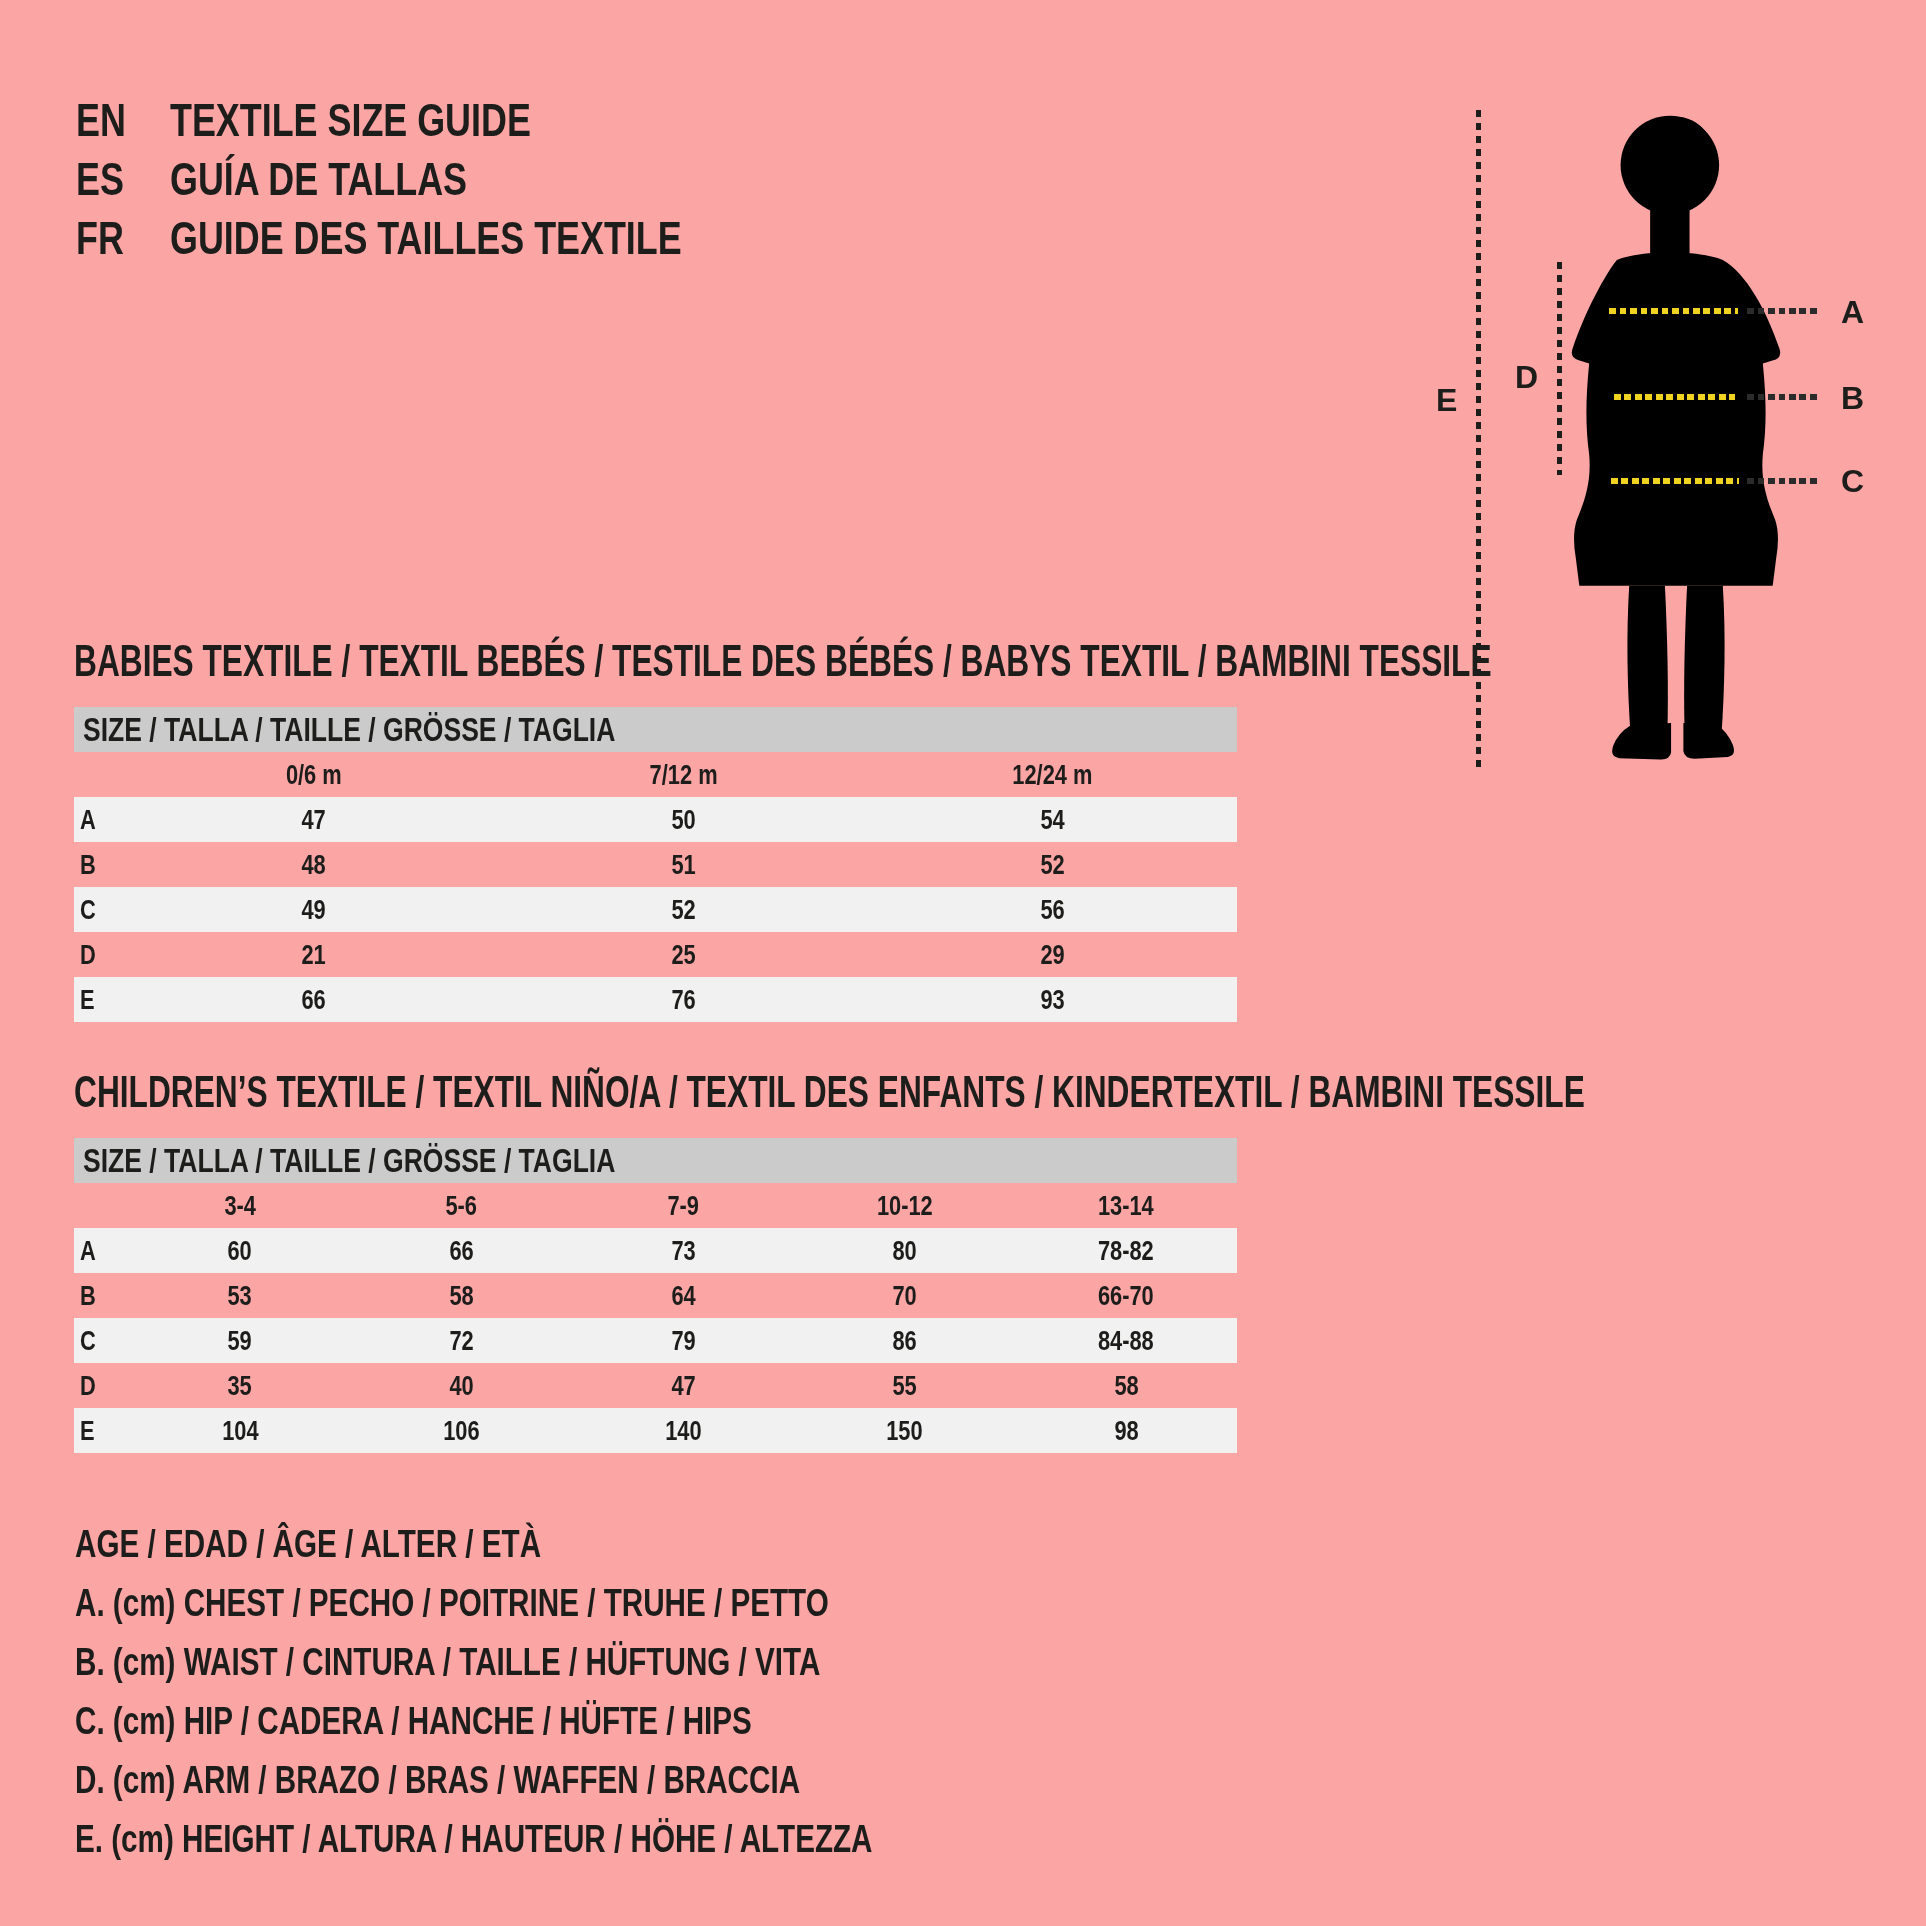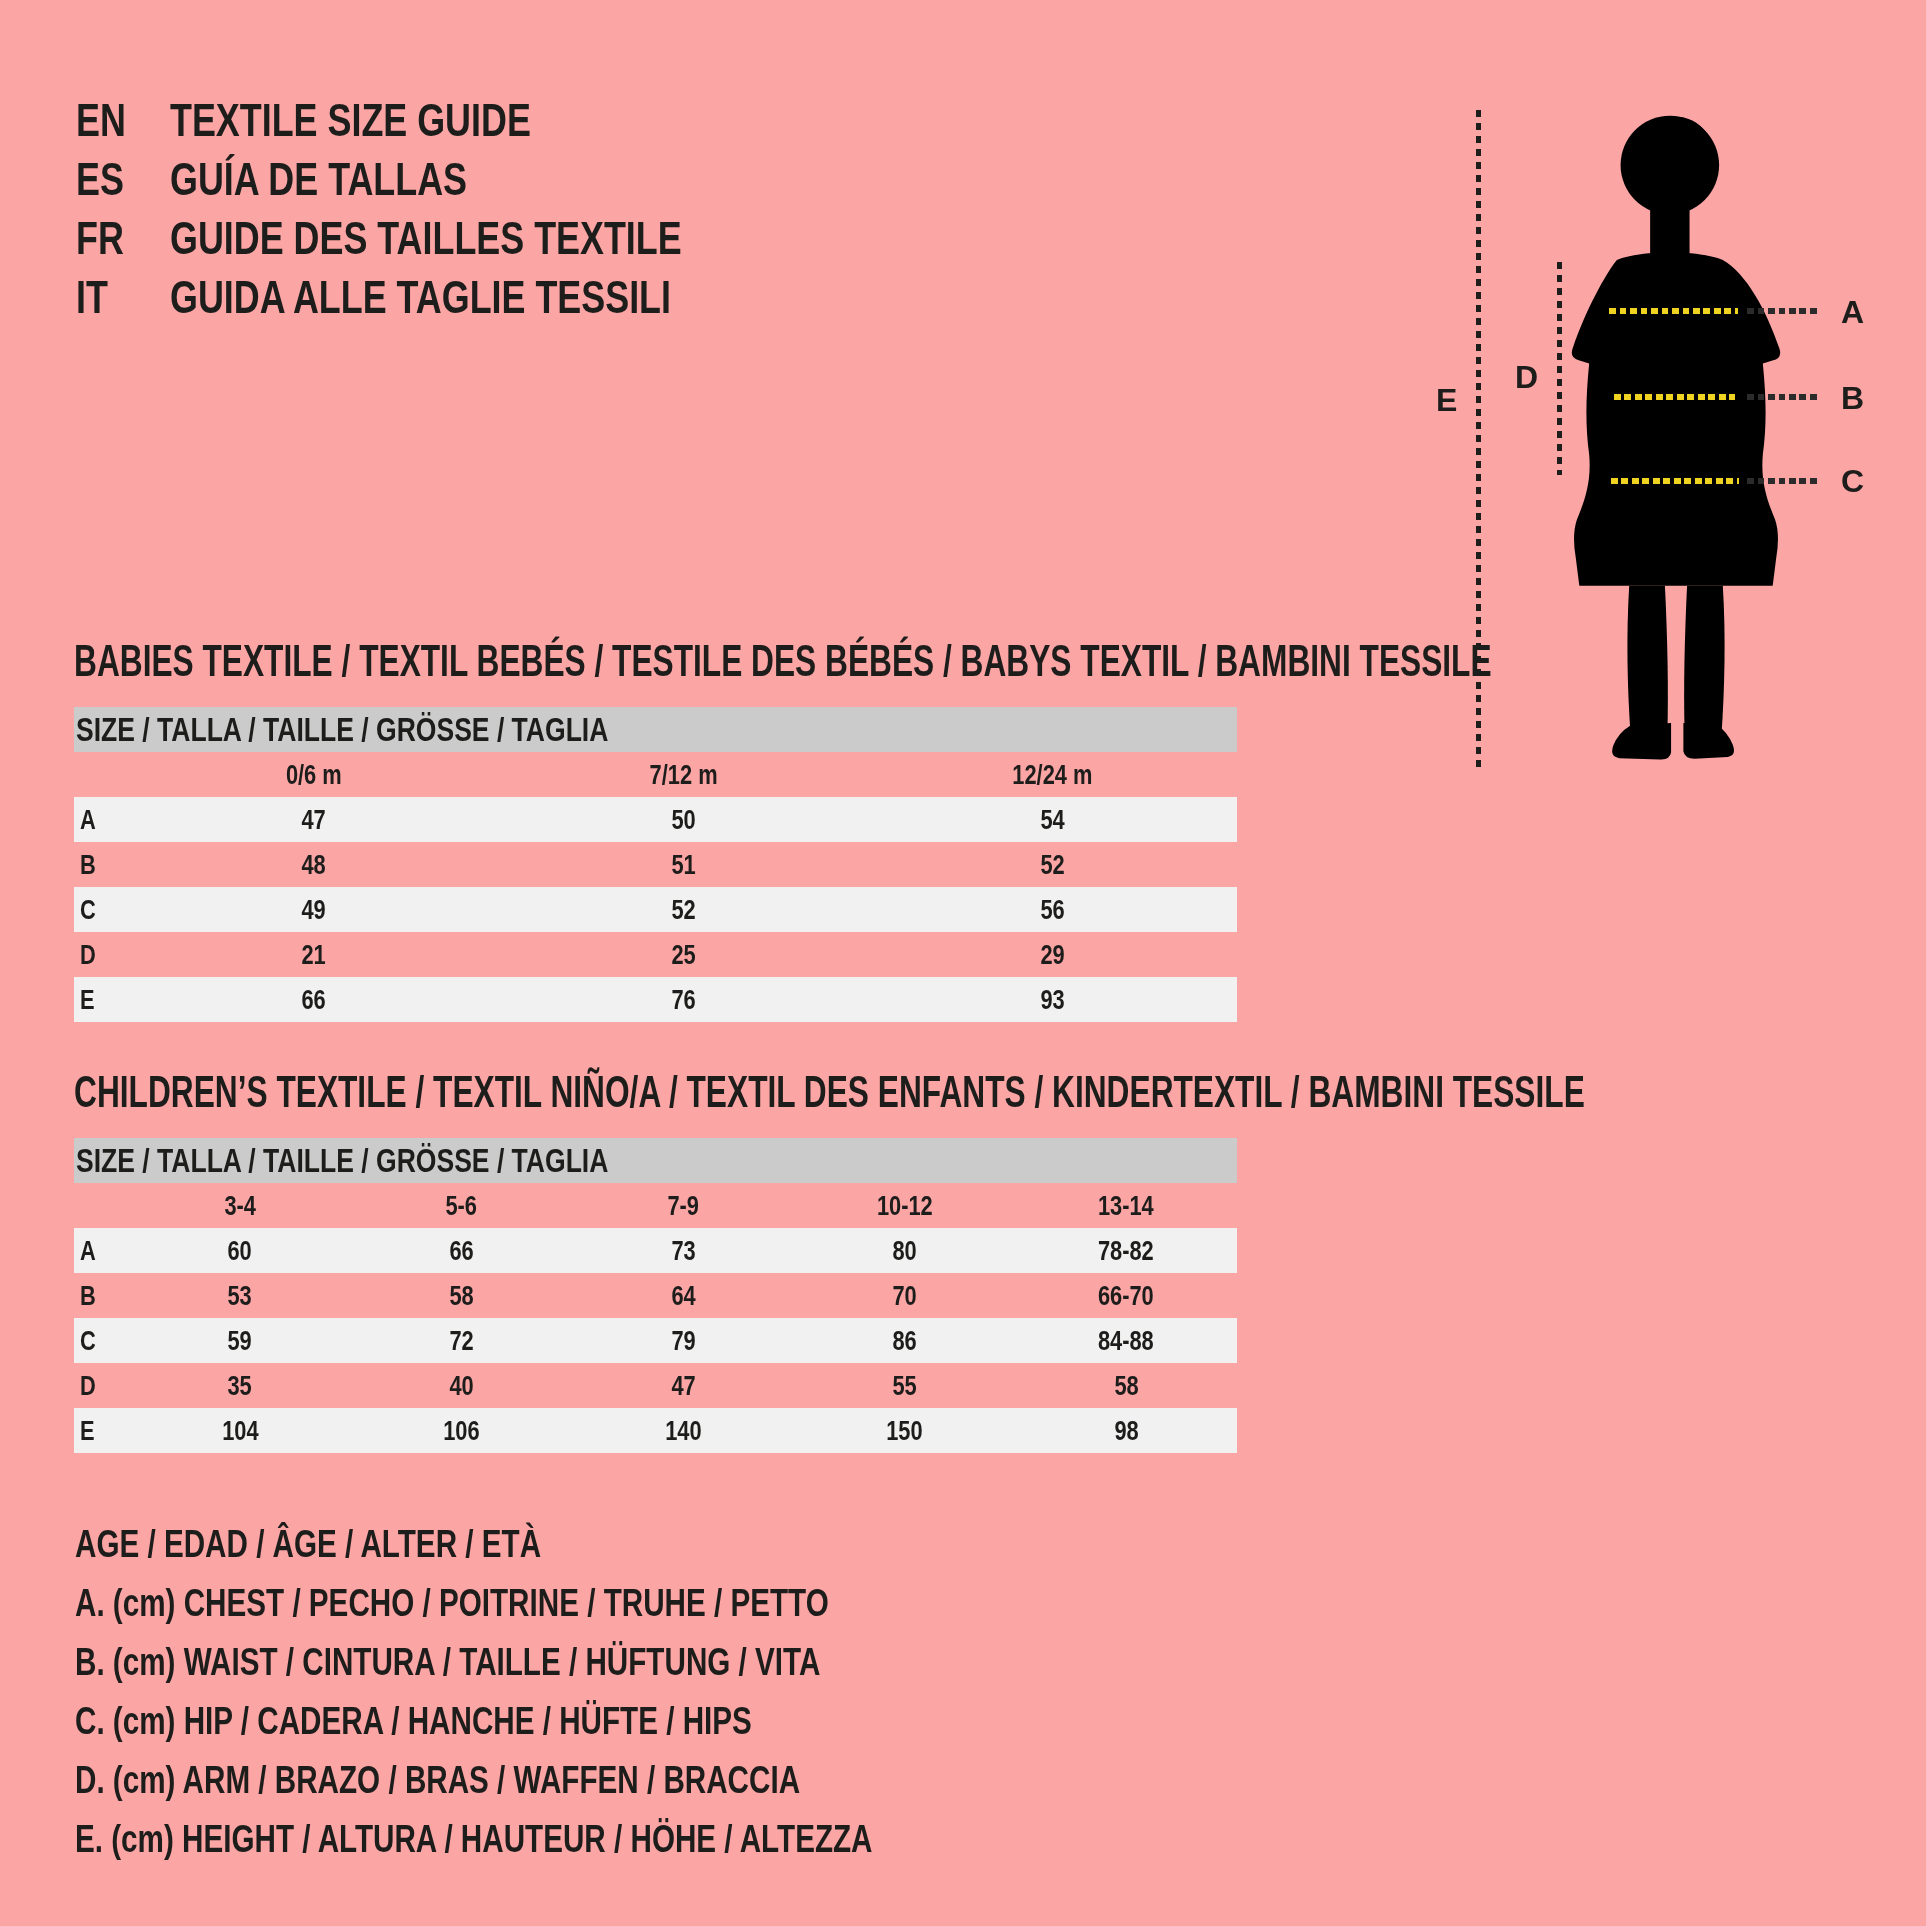--- a/index.html
+++ b/index.html
@@ -21,21 +21,21 @@
 
   
   .sec-title { position:absolute; left:74px; font-size:44px; line-height:44px; font-weight:700; }
   #babies-title   { top:639px; }
   #children-title { top:1070px; }
 
   
   .sg-table { position:absolute; left:74px; width:1163px; font-weight:700; }
   #babies-table   { top:707px; }
   #children-table { top:1138px; }
-  .size-bar { height:45px; background:#cbcbcb; display:flex; align-items:center; padding-left:2px; font-size:34px; }
+  .size-bar { height:45px; background:#cbcbcb; display:flex; align-items:center; padding-left:9px; font-size:34px; }
   .thead, .tr { display:flex; height:45px; align-items:center; font-size:28px; }
   .tl { width:49px; padding-left:6.2px; display:flex; align-items:center; }
   .td { flex:1; display:flex; justify-content:center; align-items:center; }
   .stripe { background:#f1f1f1; }
 
   
   .legend { position:absolute; left:75px; top:1515px; font-size:38px; font-weight:700; }
   .legend-line { height:59px; line-height:59px; }
 
   
@@ -66,23 +66,20 @@
   <div class="lang-block">
     <div class="lang-row">
       <span class="cd lang-code">EN</span><span class="cd">TEXTILE SIZE GUIDE</span>
     </div>
     <div class="lang-row">
       <span class="cd lang-code">ES</span><span class="cd">GUÍA DE TALLAS</span>
     </div>
     <div class="lang-row">
       <span class="cd lang-code">FR</span><span class="cd">GUIDE DES TAILLES TEXTILE</span>
     </div>
-    <div class="lang-row">
-      <span class="cd lang-code">IT</span><span class="cd">GUIDA ALLE TAGLIE TESSILI</span>
-    </div>
   </div>
 
   <svg class="fig-svg" viewBox="0 0 360 1075" xmlns="http://www.w3.org/2000/svg">
     <g fill="#000000">
       <circle cx="170" cy="96" r="80"></circle>
       <path d="M170 18 C 215 12, 246 50, 242 92 C 240 116, 232 132, 222 142 L 196 118 Z"></path>
       <rect x="138" y="150" width="64" height="110"></rect>
       <path d="M84 250 C 120 234, 220 234, 256 250 C 294 272, 326 330, 348 394 Q 353 409, 338 413 L 321 418 C 327 478, 327 522, 321 566 C 317 612, 329 642, 341 672 Q 349 696, 343 732 L 337 779 L 23 779 L 17 732 Q 11 696, 19 672 C 31 642, 43 612, 39 566 C 33 522, 33 478, 39 418 L 22 413 Q 7 409, 12 394 C 34 330, 66 272, 84 250 Z"></path>
       <path d="M104 779 C 99 860, 101 945, 106 1018 L 166 1018 C 168 945, 166 860, 162 779 Z"></path>
       <path d="M198 779 C 194 860, 192 945, 194 1018 L 254 1018 C 259 945, 261 860, 256 779 Z"></path>

